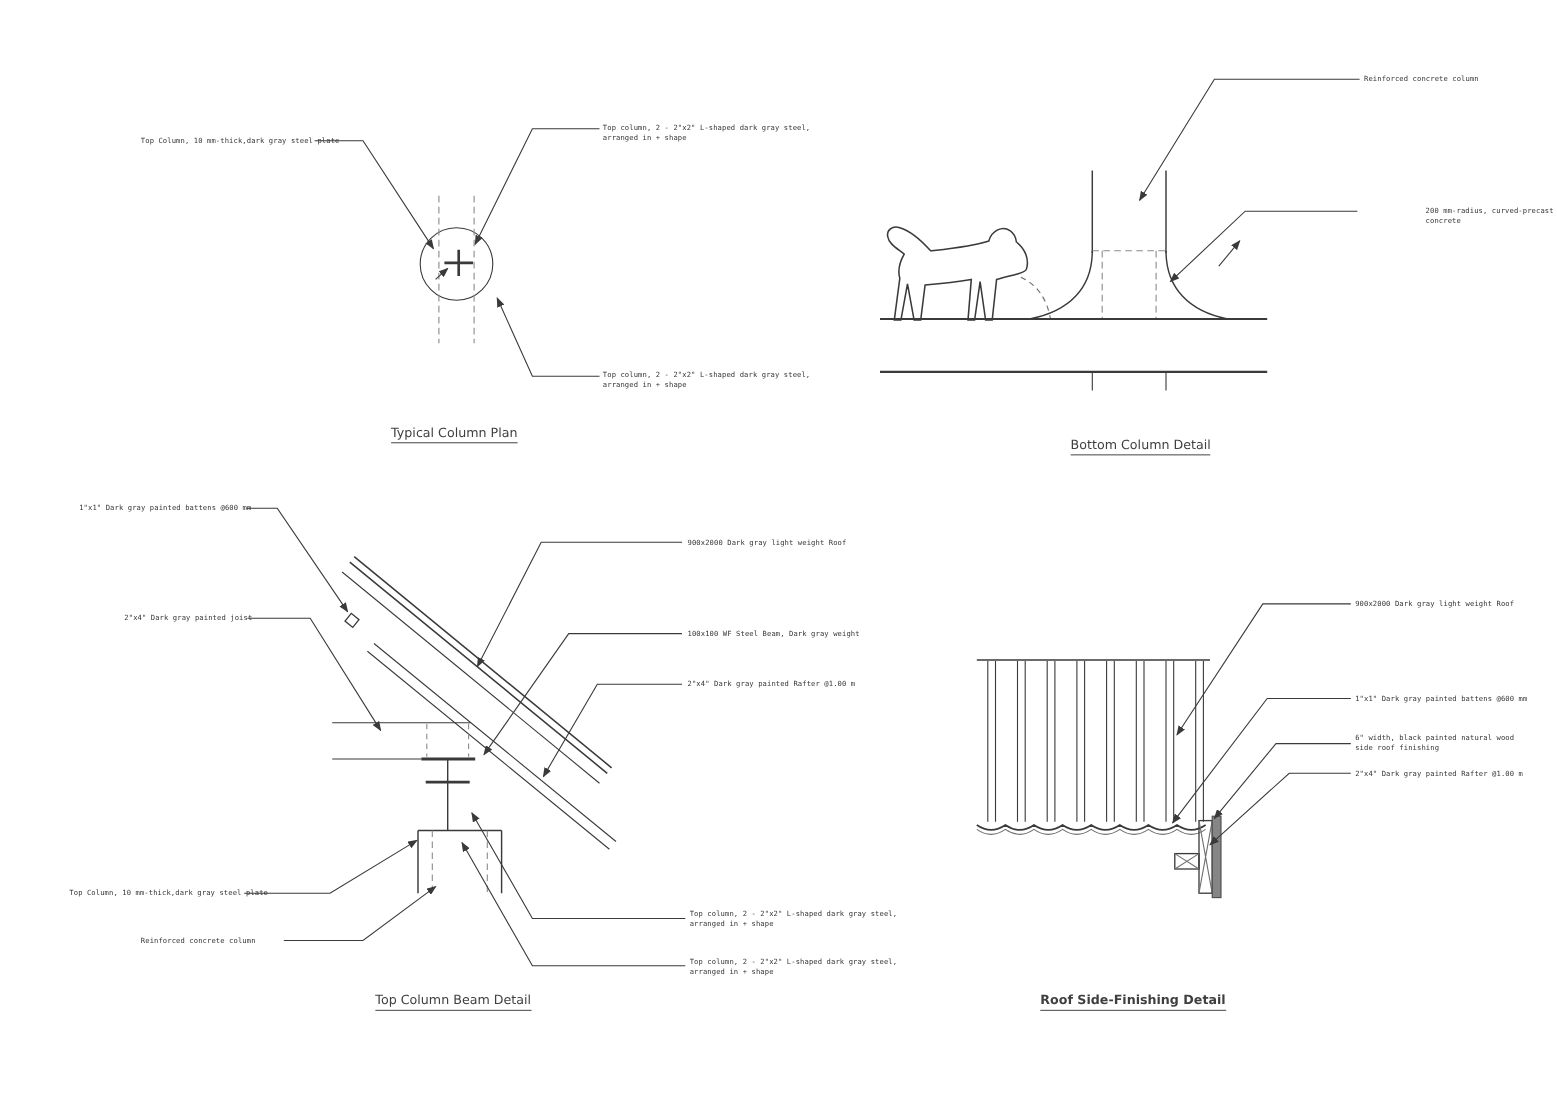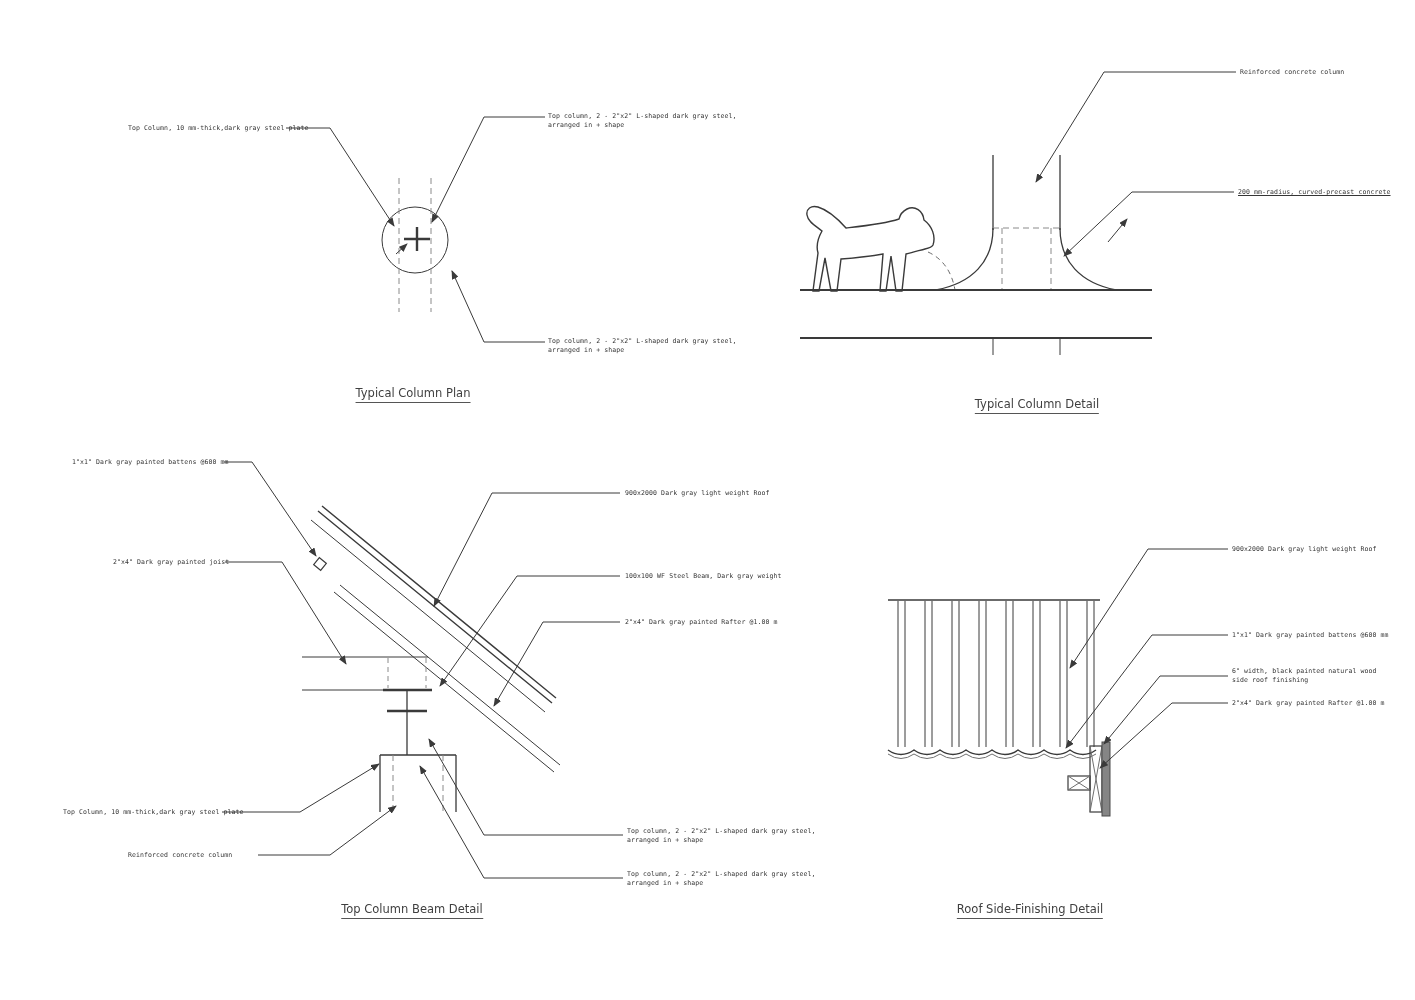--- a/index.html
+++ b/index.html
@@ -146,23 +146,23 @@
   <div class="lbl" style="left:128px; top:124px;">Top Column, 10 mm-thick,dark gray steel plate</div>
   <div class="lbl" style="left:548px; top:112px;">Top column, 2 - 2"x2" L-shaped dark gray steel,
 arranged in + shape</div>
   <div class="lbl" style="left:548px; top:337px;">Top column, 2 - 2"x2" L-shaped dark gray steel,
 arranged in + shape</div>
   <div class="ttl" style="left:413px; top:386px;text-decoration:underline;">
     <span>Typical Column Plan</span>
   </div>
 
   <div class="lbl" style="left:1240px; top:68px;">Reinforced concrete column</div>
-  <div class="lbl" style="left:1238px; top:188px;text-decoration:underline;">200 mm-radius, curved-precast concrete</div>
+  <div class="lbl" style="left:1296px; top:188px;">200 mm-radius, curved-precast concrete</div>
   <div class="ttl" style="left:1037px; top:397px;">
-    <span>Typical Column Detail</span>
+    <span>Bottom Column Detail</span>
   </div>
 
   <div class="lbl" style="left:72px; top:458px;">1"x1" Dark gray painted battens @600 mm</div>
   <div class="lbl" style="left:113px; top:558px;">2"x4" Dark gray painted joist</div>
   <div class="lbl" style="left:625px; top:489px;">900x2000 Dark gray light weight Roof</div>
   <div class="lbl" style="left:625px; top:572px;">100x100 WF Steel Beam, Dark gray weight</div>
   <div class="lbl" style="left:625px; top:618px;">2"x4" Dark gray painted Rafter @1.00 m</div>
   <div class="lbl" style="left:63px; top:808px;">Top Column, 10 mm-thick,dark gray steel plate</div>
   <div class="lbl" style="left:128px; top:851px;">Reinforced concrete column</div>
   <div class="lbl" style="left:627px; top:827px;">Top column, 2 - 2"x2" L-shaped dark gray steel,
@@ -171,17 +171,17 @@
 arranged in + shape</div>
   <div class="ttl" style="left:412px; top:902px;">
     <span>Top Column Beam Detail</span>
   </div>
 
   <div class="lbl" style="left:1232px; top:545px;">900x2000 Dark gray light weight Roof</div>
   <div class="lbl" style="left:1232px; top:631px;">1"x1" Dark gray painted battens @600 mm</div>
   <div class="lbl" style="left:1232px; top:667px;">6" width, black painted natural wood
 side roof finishing</div>
   <div class="lbl" style="left:1232px; top:699px;">2"x4" Dark gray painted Rafter @1.00 m</div>
-  <div class="ttl" style="left:1030px; top:902px;">
+  <div class="ttl" style="left:1030px; top:902px;font-weight:bold;">
     <span>Roof Side-Finishing Detail</span>
   </div>
 
 </div>
 
 </body></html>

